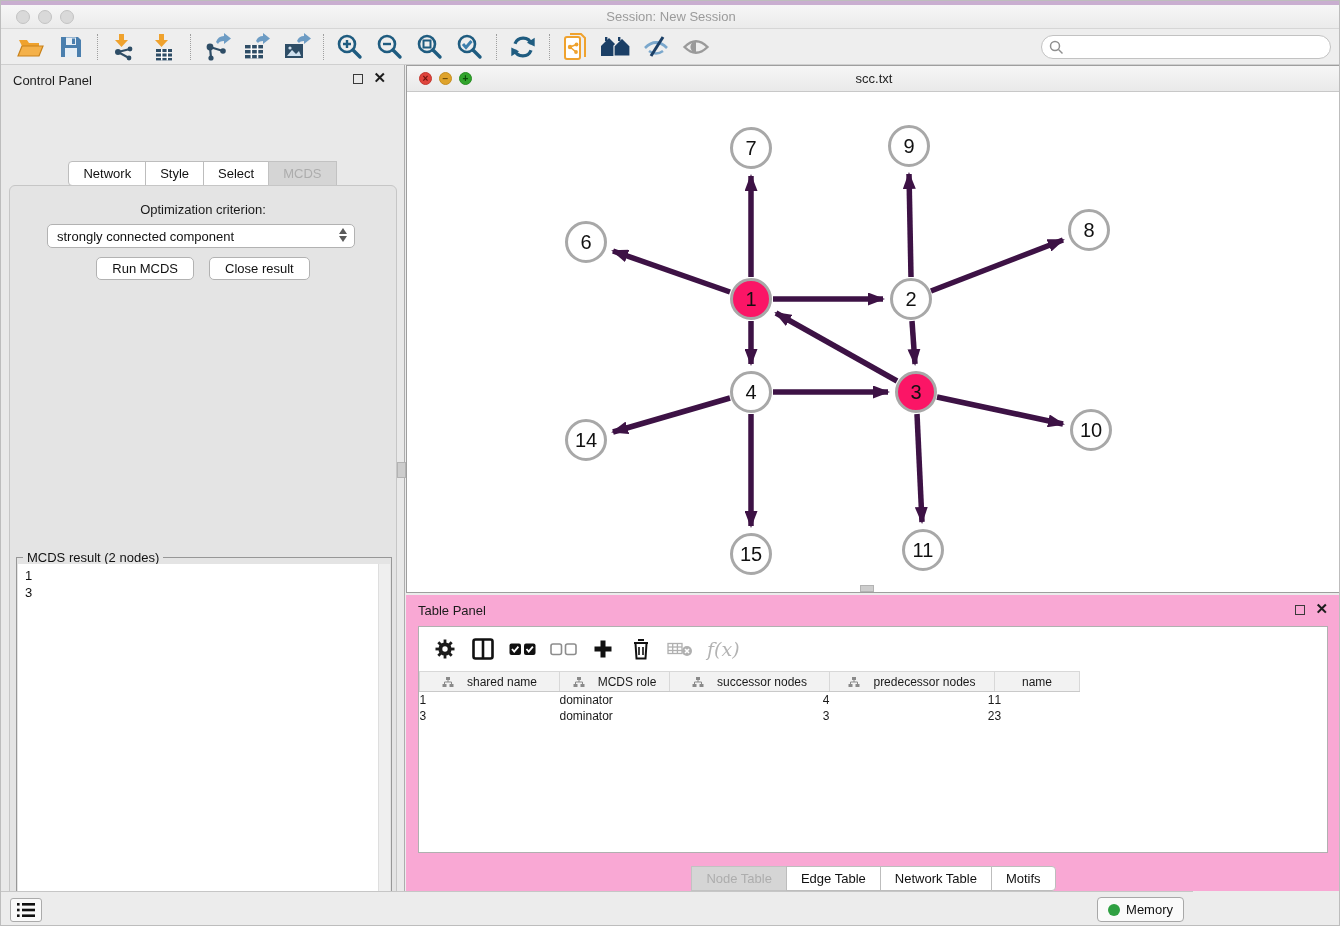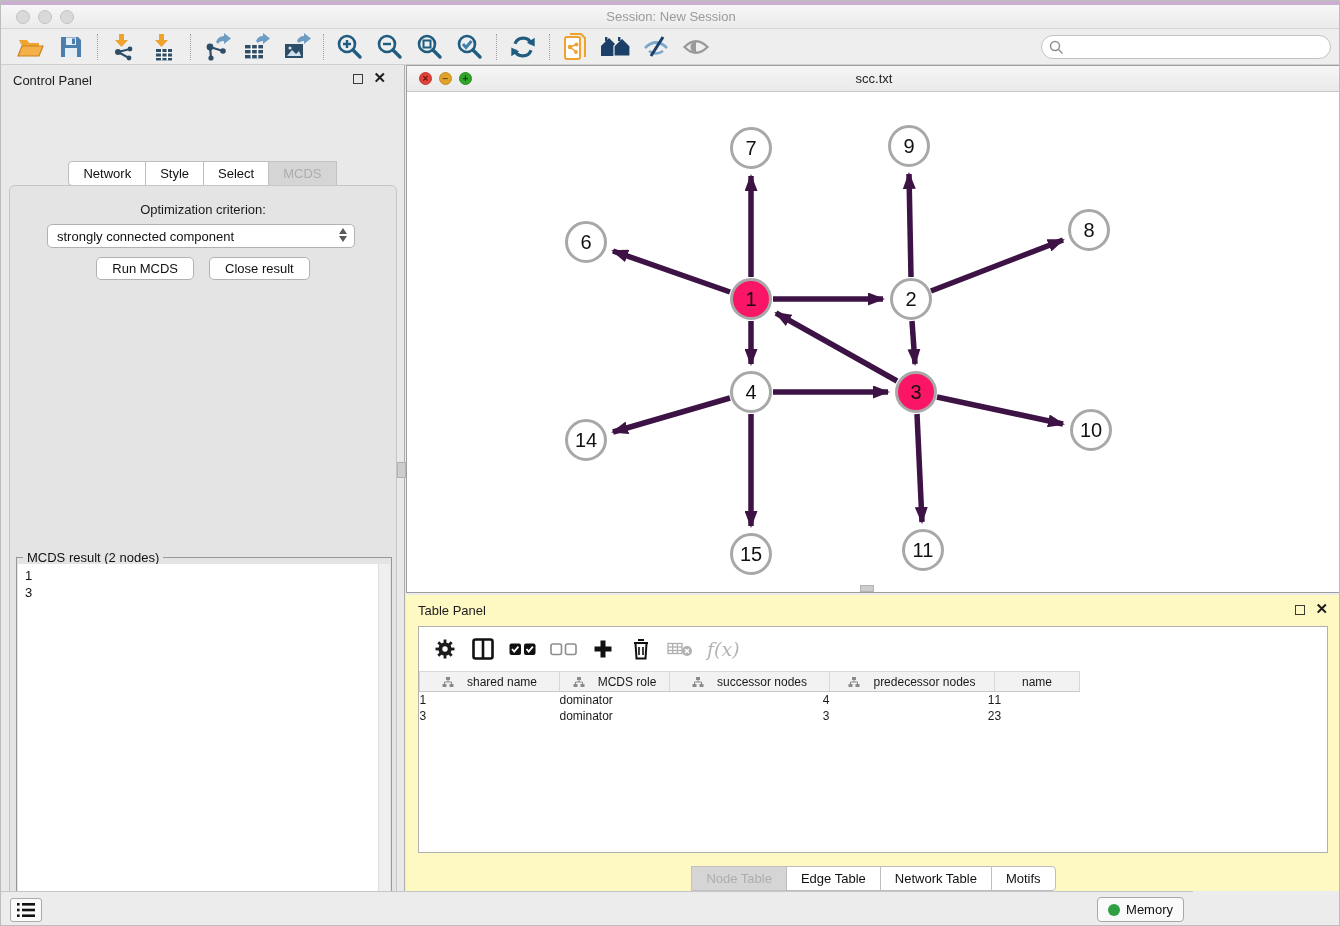--- a/index.html
+++ b/index.html
@@ -101,21 +101,21 @@
   .gnode {
     position:absolute; width:42px; height:42px; border-radius:50%;
     background:#ffffff; border:3px solid #a8a8a8;
     display:flex; align-items:center; justify-content:center;
     font-size:20px; color:#111;
   }
   .gnode.selected { background:#fb1566; }
   .h-splitter-handle { position:absolute; left:453px; bottom:0px; width:14px; height:7px;
     background:#cdcdcd; border:1px solid #b3b3b3; }
   
-  .table-panel { position:absolute; left:405px; top:594px; width:935px; height:296px; background:#fef9c3; }
+  .table-panel { position:absolute; left:405px; top:594px; width:935px; height:296px; background:#f9a8d4; }
   .tp-inner {
     position:absolute; left:12px; top:31px; width:910px; height:227px;
     background:#ffffff; border:1px solid #b0b0b0;
   }
   .tp-toolbar { display:flex; align-items:center; gap:14px; padding:10px 10px 8px 14px; }
   .tp-tool { min-width:24px; height:24px; display:flex; align-items:center; justify-content:center; }
   .fx-label { font-family:"DejaVu Serif", serif; font-style:italic; font-size:19px; color:#b3b3b3; }
   table.datatable { border-collapse:collapse; margin-top:2px; table-layout:fixed; }
   table.datatable th, table.datatable td { font-weight:400; font-size:12px; color:#1a1a1a; }
   table.datatable th {

